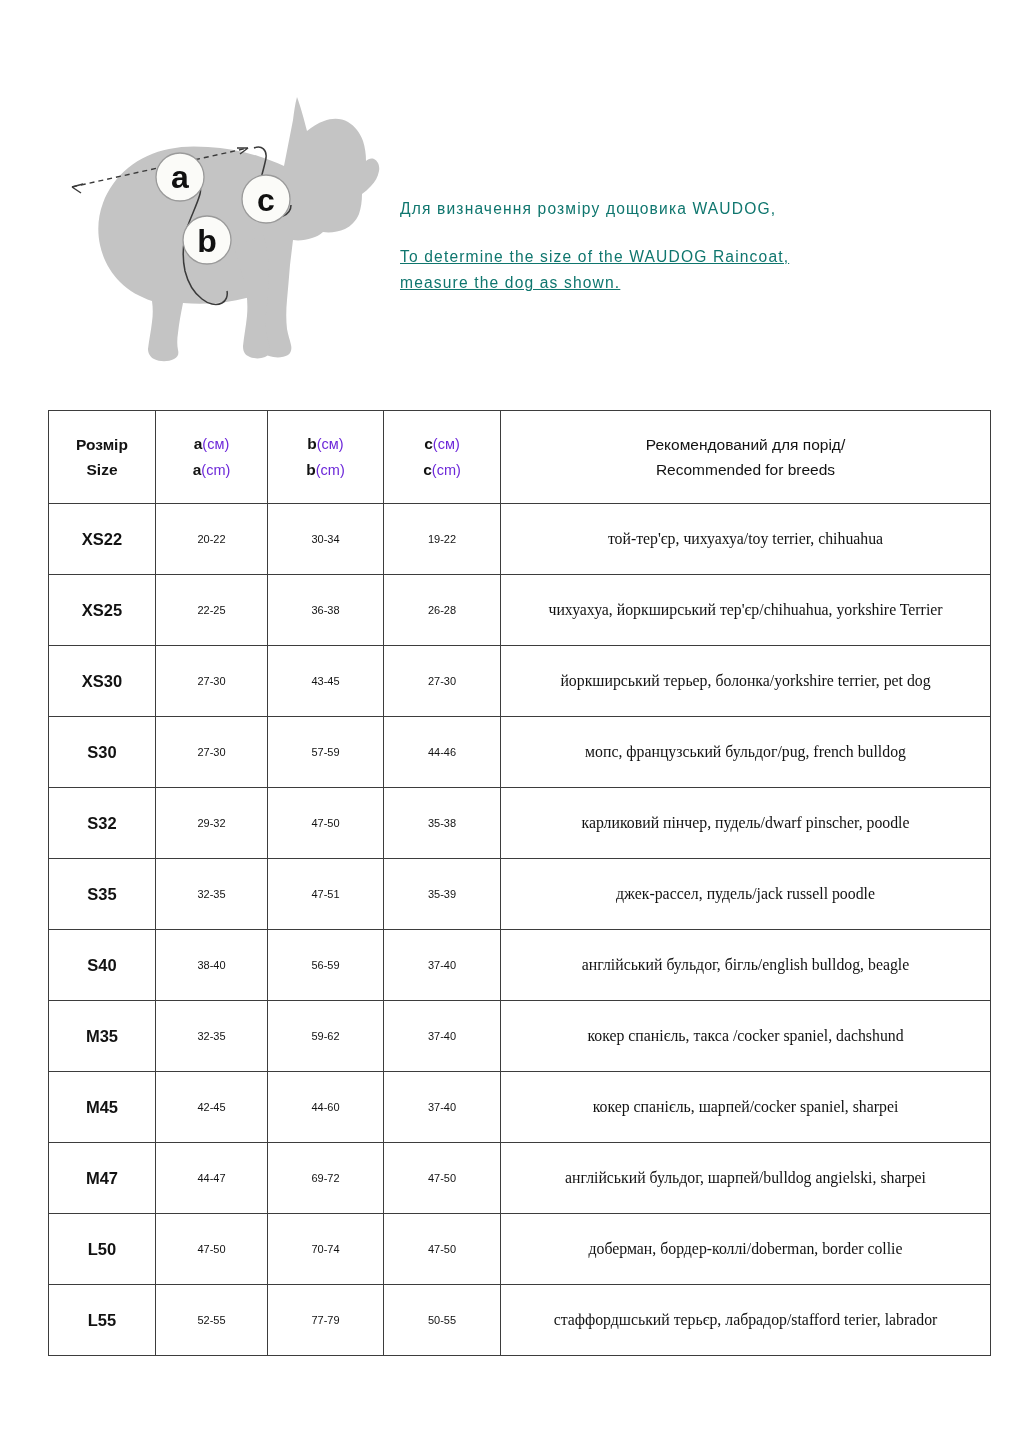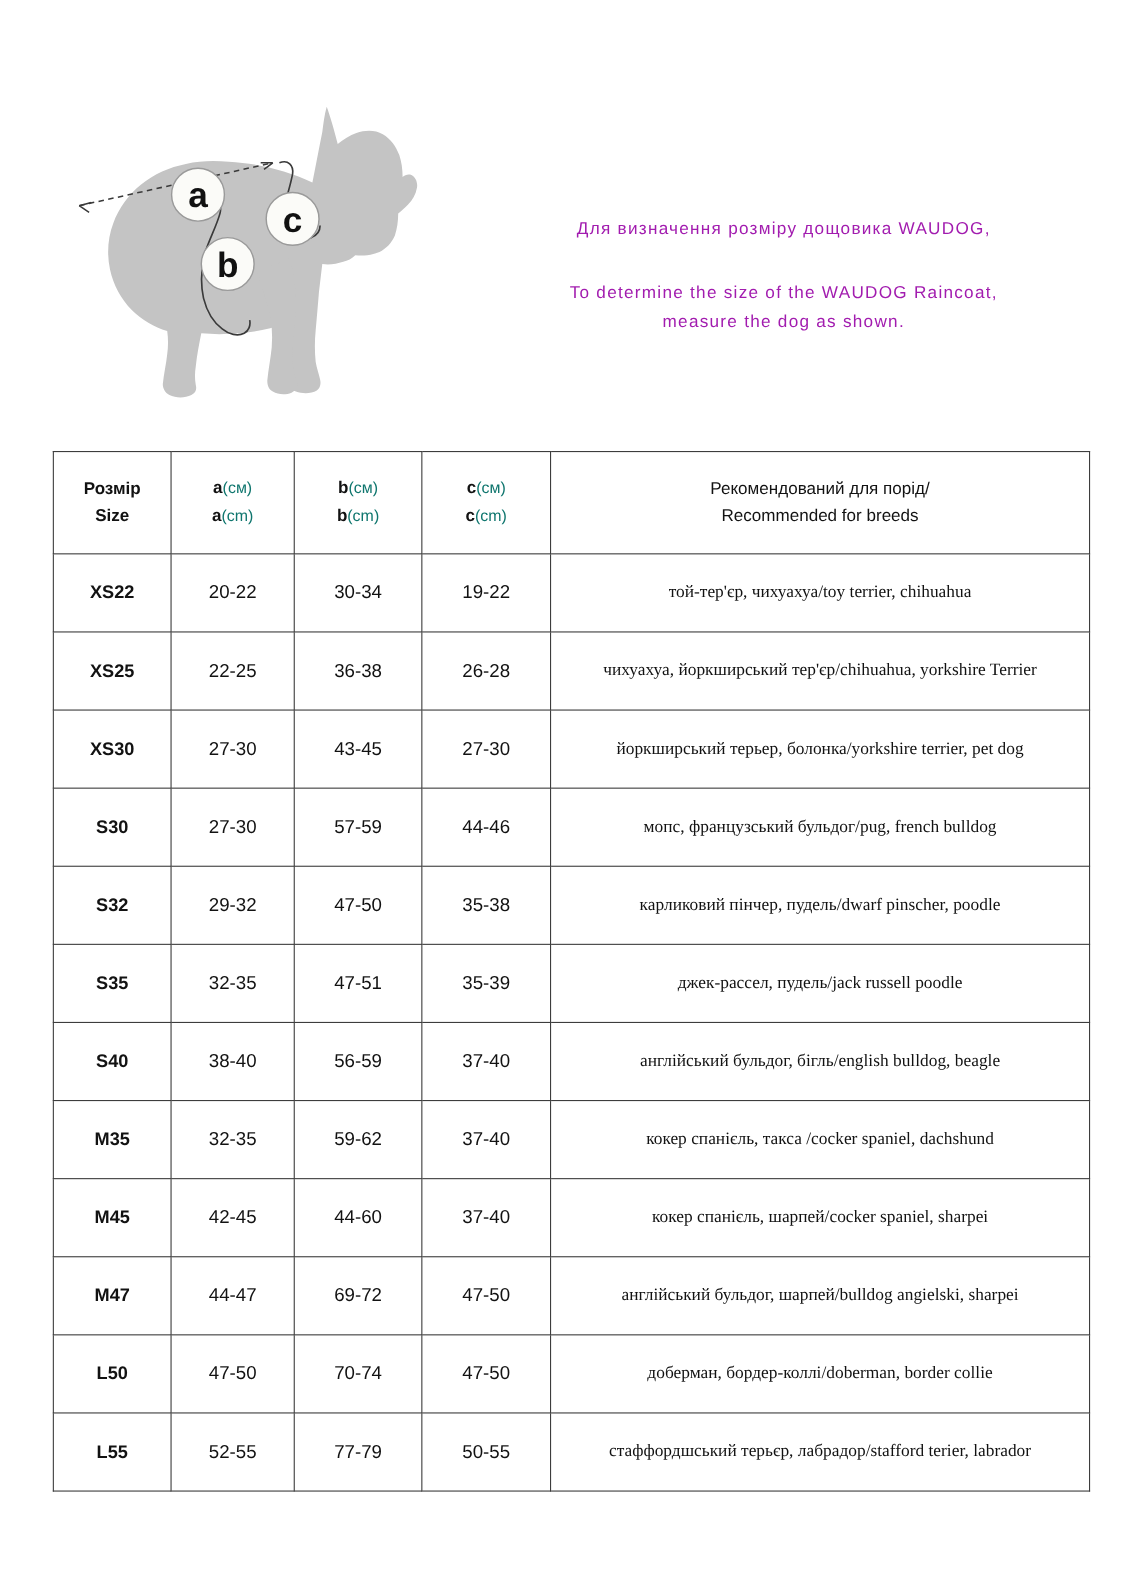--- a/index.html
+++ b/index.html
@@ -37,31 +37,31 @@
     width: 350px;
     height: 295px;
   }
 
   
   #instructions {
     position: absolute;
     left: 400px;
     top: 196px;
     width: 625px;
-    text-align: center;
-    color: #a21caf;
+    color: #0f766e;
   }
   .instr-block {
     font-size: 15.6px;
     line-height: 26px;
     letter-spacing: 1.15px;
     font-weight: 300;
   }
   .instr-block.second {
-    margin-top: 32px;
+    margin-top: 22px;
+    text-decoration: underline;
   }
   .instr-line {
     display: block;
     white-space: nowrap;
   }
 
   
   #size-table-wrap {
     position: absolute;
     left: 48px;
@@ -92,32 +92,32 @@
   thead th {
     font-weight: bold;
     font-size: 16.5px;
     line-height: 25px;
     height: 78px;
   }
   .hdr-line { display: block; white-space: nowrap; }
   .unit {
     font-weight: normal;
     font-size: 14.5px;
-    color: #0f766e;
+    color: #6d28d9;
   }
   .hdr-breed { font-weight: normal; font-size: 16.5px; color:#121212; }
 
   
   tbody td.size-cell {
     font-weight: bold;
     font-size: 16.5px;
   }
   tbody td.num-cell {
     font-weight: normal;
-    font-size: 17px;
+    font-size: 11px;
   }
   tbody td.breed-cell {
     font-size: 15.8px;
     line-height: 24px;
     padding-left: 10px;
     padding-right: 10px;
     font-family: Liberation Serif, serif;
   }
   tbody tr { height: 71px; }
 </style>

